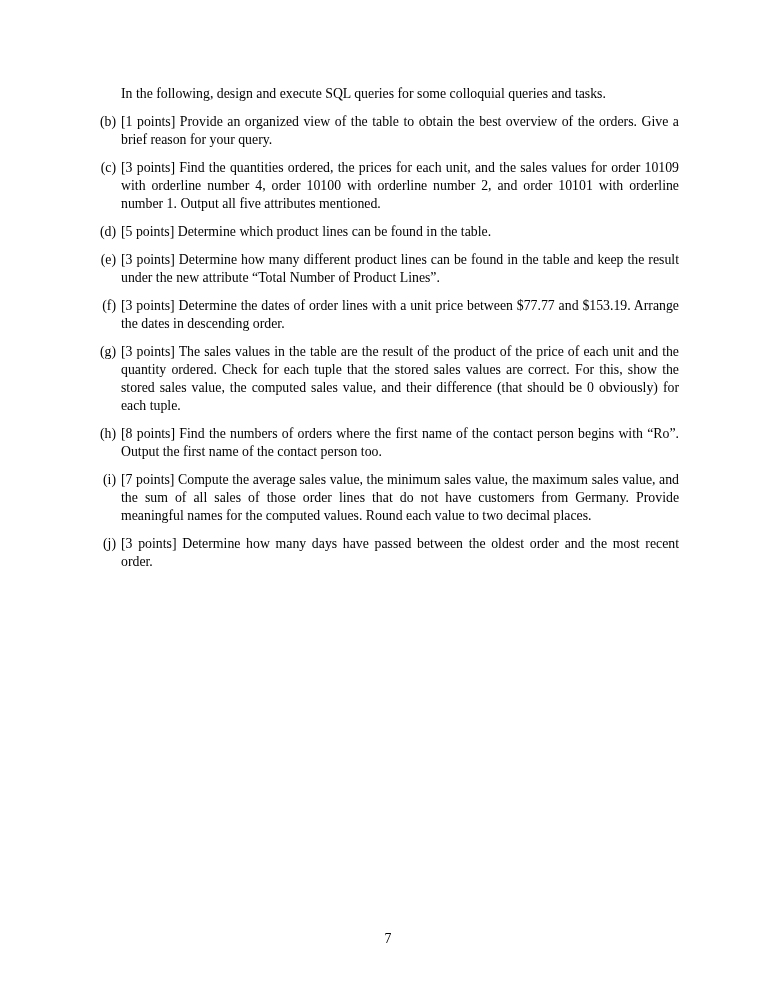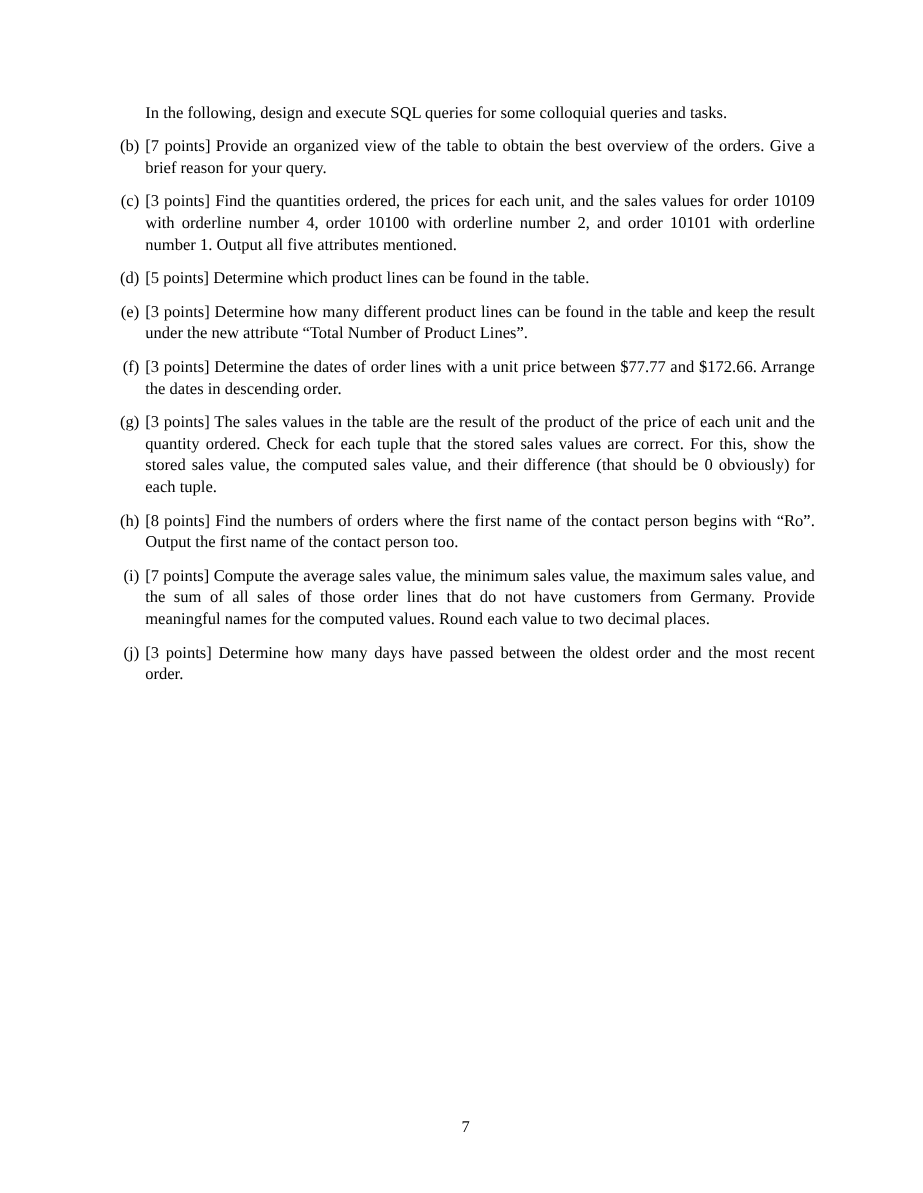--- a/index.html
+++ b/index.html
@@ -54,41 +54,41 @@
 </style>
 </head>
 <body>
 
 <div class="page">
   <div class="content">
     <p class="intro">In the following, design and execute SQL queries for some colloquial queries and tasks.</p>
 
     <div class="item">
       <span class="label">(b)</span>
-      <span class="body">[7 points] Provide an organized view of the table to obtain the best overview of the orders. Give a brief reason for your query.</span>
+      <span class="body">[1 points] Provide an organized view of the table to obtain the best overview of the orders. Give a brief reason for your query.</span>
     </div>
 
     <div class="item">
       <span class="label">(c)</span>
       <span class="body">[3 points] Find the quantities ordered, the prices for each unit, and the sales values for order 10109 with orderline number 4, order 10100 with orderline number 2, and order 10101 with orderline number 1. Output all five attributes mentioned.</span>
     </div>
 
     <div class="item">
       <span class="label">(d)</span>
       <span class="body">[5 points] Determine which product lines can be found in the table.</span>
     </div>
 
     <div class="item">
       <span class="label">(e)</span>
       <span class="body">[3 points] Determine how many different product lines can be found in the table and keep the result under the new attribute “Total Number of Product Lines”.</span>
     </div>
 
     <div class="item">
       <span class="label">(f)</span>
-      <span class="body">[3 points] Determine the dates of order lines with a unit price between $77.77 and $172.66. Arrange the dates in descending order.</span>
+      <span class="body">[3 points] Determine the dates of order lines with a unit price between $77.77 and $153.19. Arrange the dates in descending order.</span>
     </div>
 
     <div class="item">
       <span class="label">(g)</span>
       <span class="body">[3 points] The sales values in the table are the result of the product of the price of each unit and the quantity ordered. Check for each tuple that the stored sales values are correct. For this, show the stored sales value, the computed sales value, and their difference (that should be 0 obviously) for each tuple.</span>
     </div>
 
     <div class="item">
       <span class="label">(h)</span>
       <span class="body">[8 points] Find the numbers of orders where the first name of the contact person begins with “Ro”. Output the first name of the contact person too.</span>

